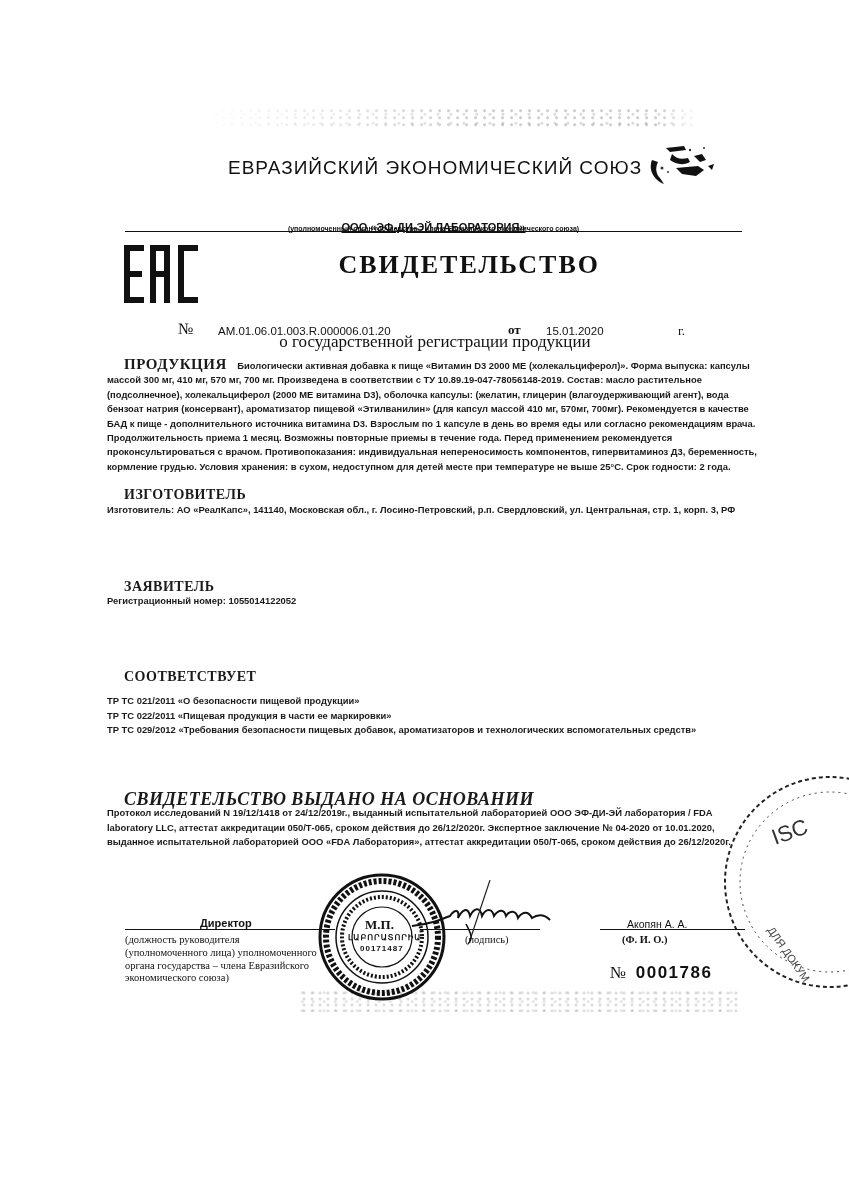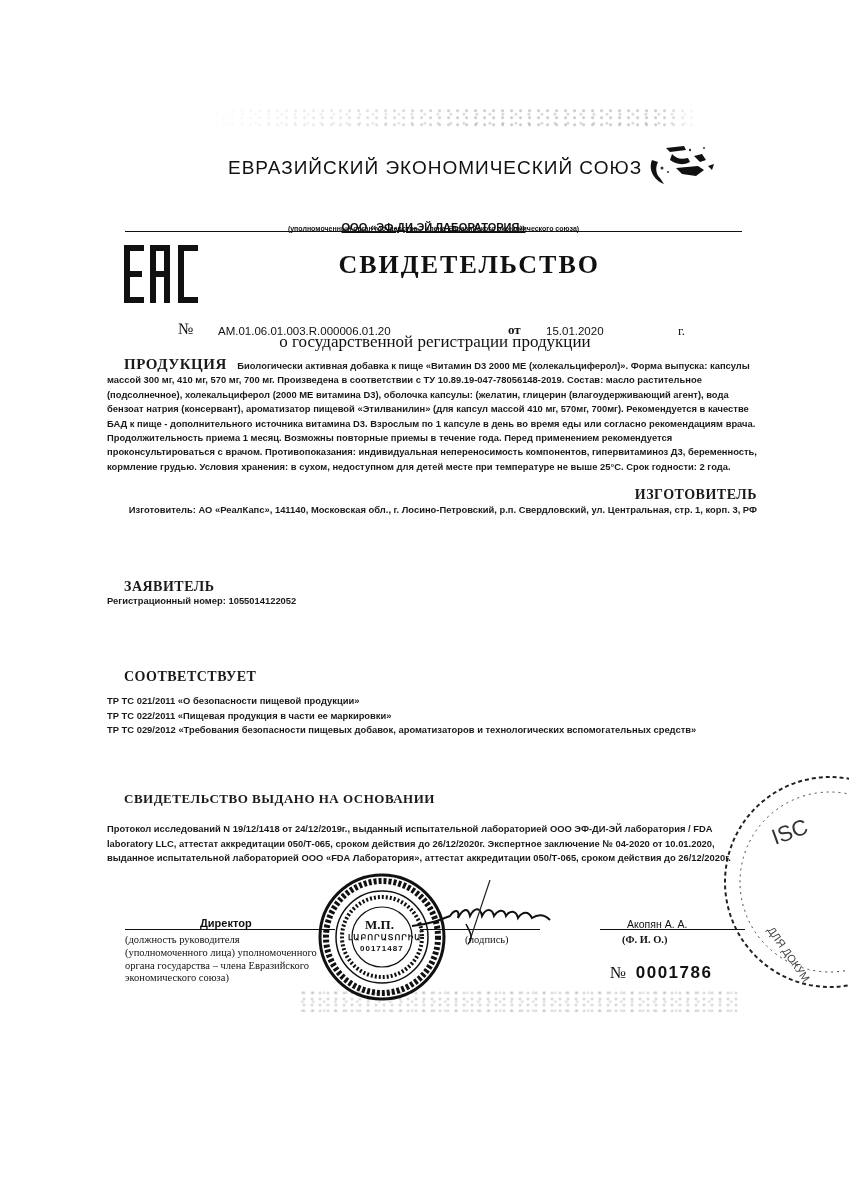--- a/index.html
+++ b/index.html
@@ -40,31 +40,31 @@
   .ot-label { position: absolute; left: 330px; top: 2px; font-family: "Liberation Serif", serif; font-size: 13px; font-weight: bold; }
   .cert-date { position: absolute; left: 368px; top: 5px; font-size: 11.5px; }
   .g-label { position: absolute; left: 500px; top: 3px; font-family: "Liberation Serif", serif; font-size: 13px; }
 
   .section-head { font-family: "Liberation Serif", serif; font-weight: bold; font-size: 14px; letter-spacing: .5px; }
   .body-text { font-size: 9.4px; line-height: 14.4px; font-weight: bold; color: #1a1a1a; }
 
   .product-block { position: absolute; left: 107px; top: 357px; width: 650px; }
   .product-block .section-head { margin-left: 17px; margin-right: 8px; font-size: 15px; }
 
-  .maker-block { position: absolute; left: 107px; top: 488px; width: 650px; text-align: right; }
+  .maker-block { position: absolute; left: 107px; top: 488px; width: 650px; }
   .maker-block .section-head { margin-left: 17px; display: block; margin-bottom: 1px; }
 
   .applicant-block { position: absolute; left: 107px; top: 580px; width: 650px; }
   .applicant-block .section-head { margin-left: 17px; display: block; margin-bottom: 0; }
 
   .conform-block { position: absolute; left: 107px; top: 670px; width: 650px; }
   .conform-block .section-head { margin-left: 17px; display: block; margin-bottom: 10px; }
 
   .basis-block { position: absolute; left: 107px; top: 792px; width: 640px; }
-  .basis-block .section-head { margin-left: 17px; display: block; margin-bottom: 16px; font-size: 13px; }
+  .basis-block .section-head { margin-left: 17px; display: block; margin-bottom: 0; font-size: 18px; font-style: italic; }
 
   .sig-line-left { position: absolute; left: 125px; top: 929px; width: 210px; border-bottom: 1.2px solid #111; }
   .sig-line-mid  { position: absolute; left: 420px; top: 929px; width: 120px; border-bottom: 1.2px solid #111; }
   .sig-line-right{ position: absolute; left: 600px; top: 929px; width: 145px; border-bottom: 1.2px solid #111; }
 
   .director-label { position: absolute; left: 200px; top: 917px; font-size: 11px; font-weight: bold; }
   .director-note { position: absolute; left: 125px; top: 934px; font-family: "Liberation Serif", serif; font-size: 10.5px; line-height: 12.8px; }
   .signature-label { position: absolute; left: 465px; top: 934px; font-family: "Liberation Serif", serif; font-size: 10.5px; }
   .fio-value { position: absolute; left: 627px; top: 918px; font-size: 10.5px; }
   .fio-label { position: absolute; left: 622px; top: 934px; font-family: "Liberation Serif", serif; font-size: 10.5px; font-weight: bold; }

